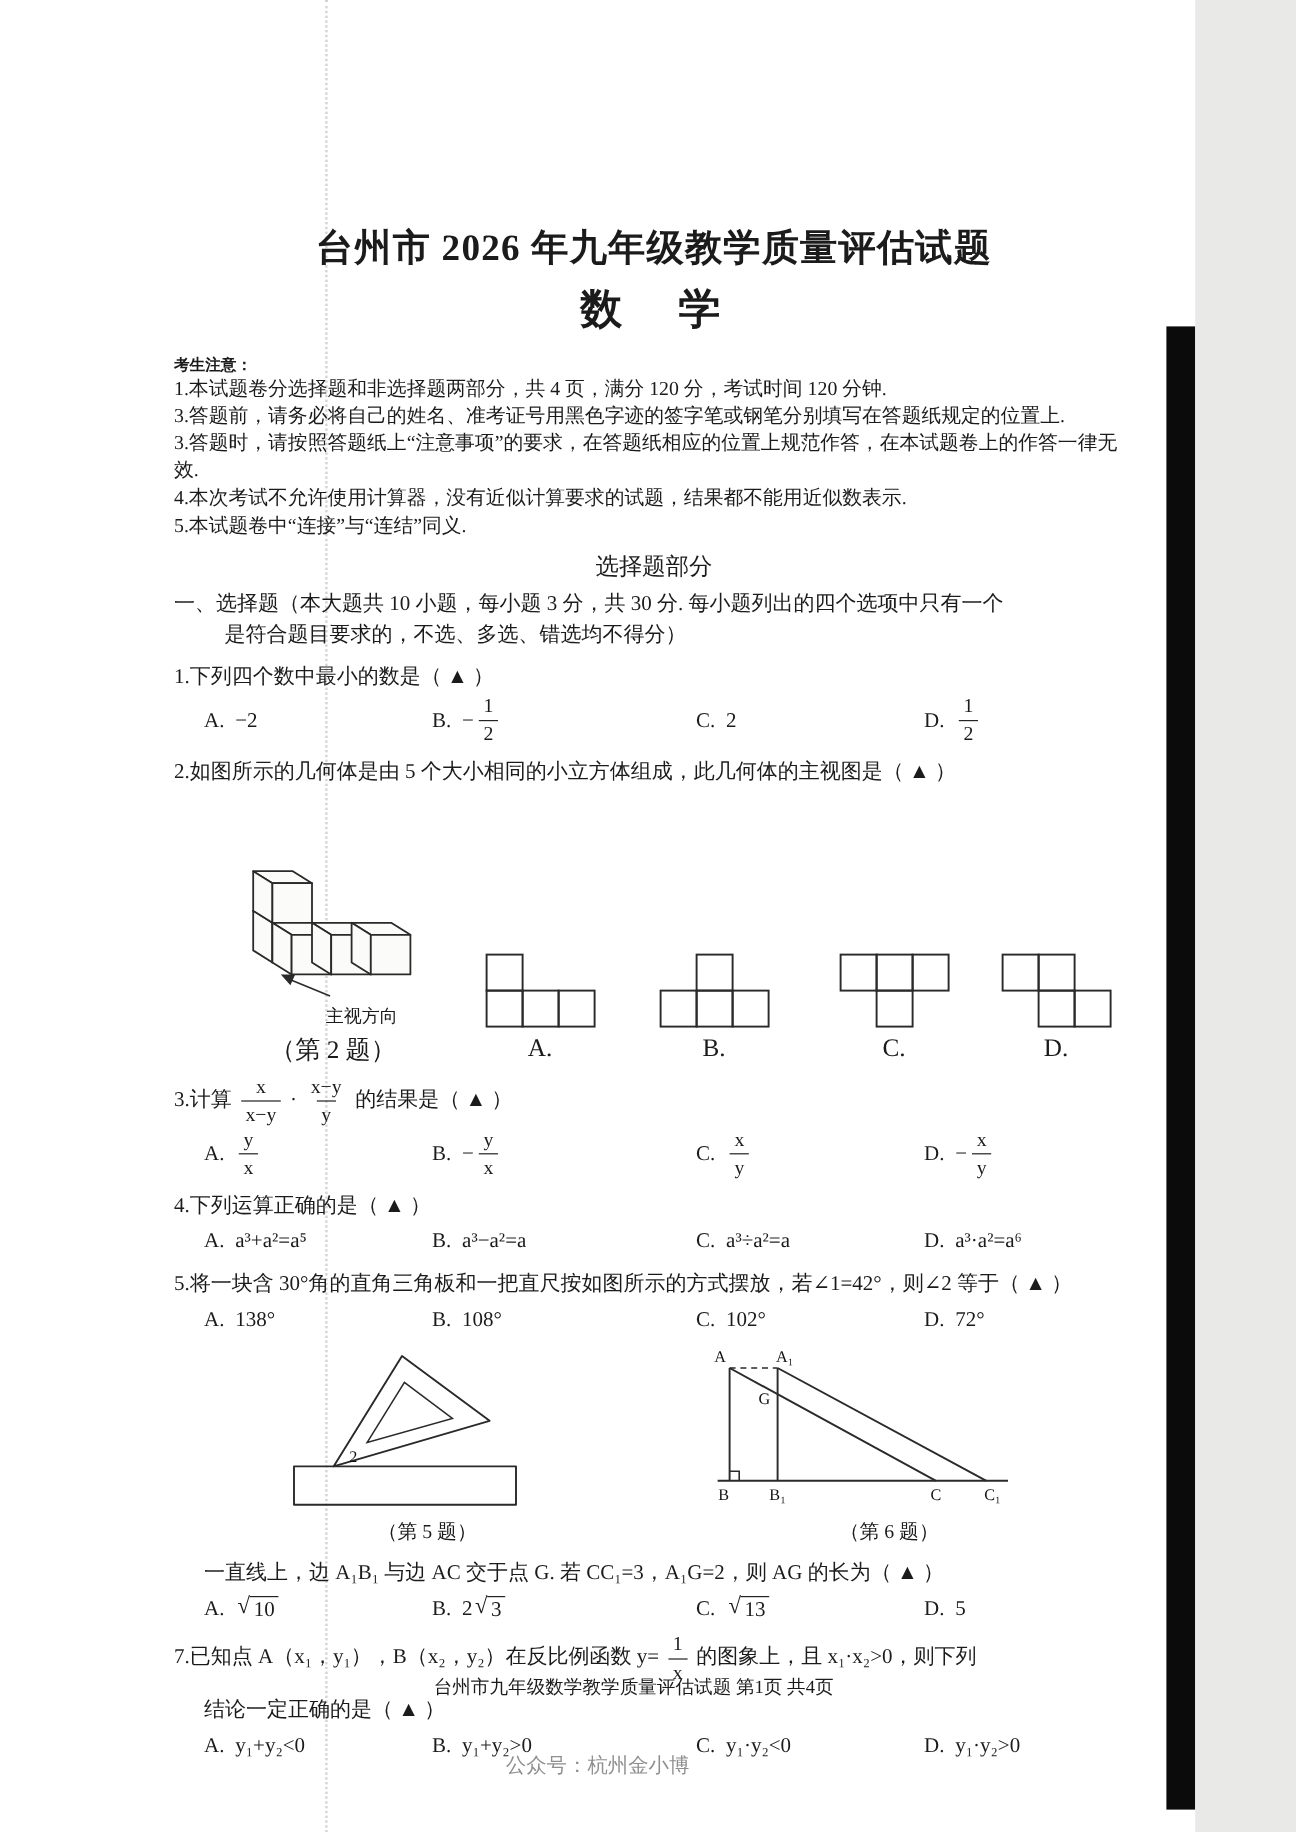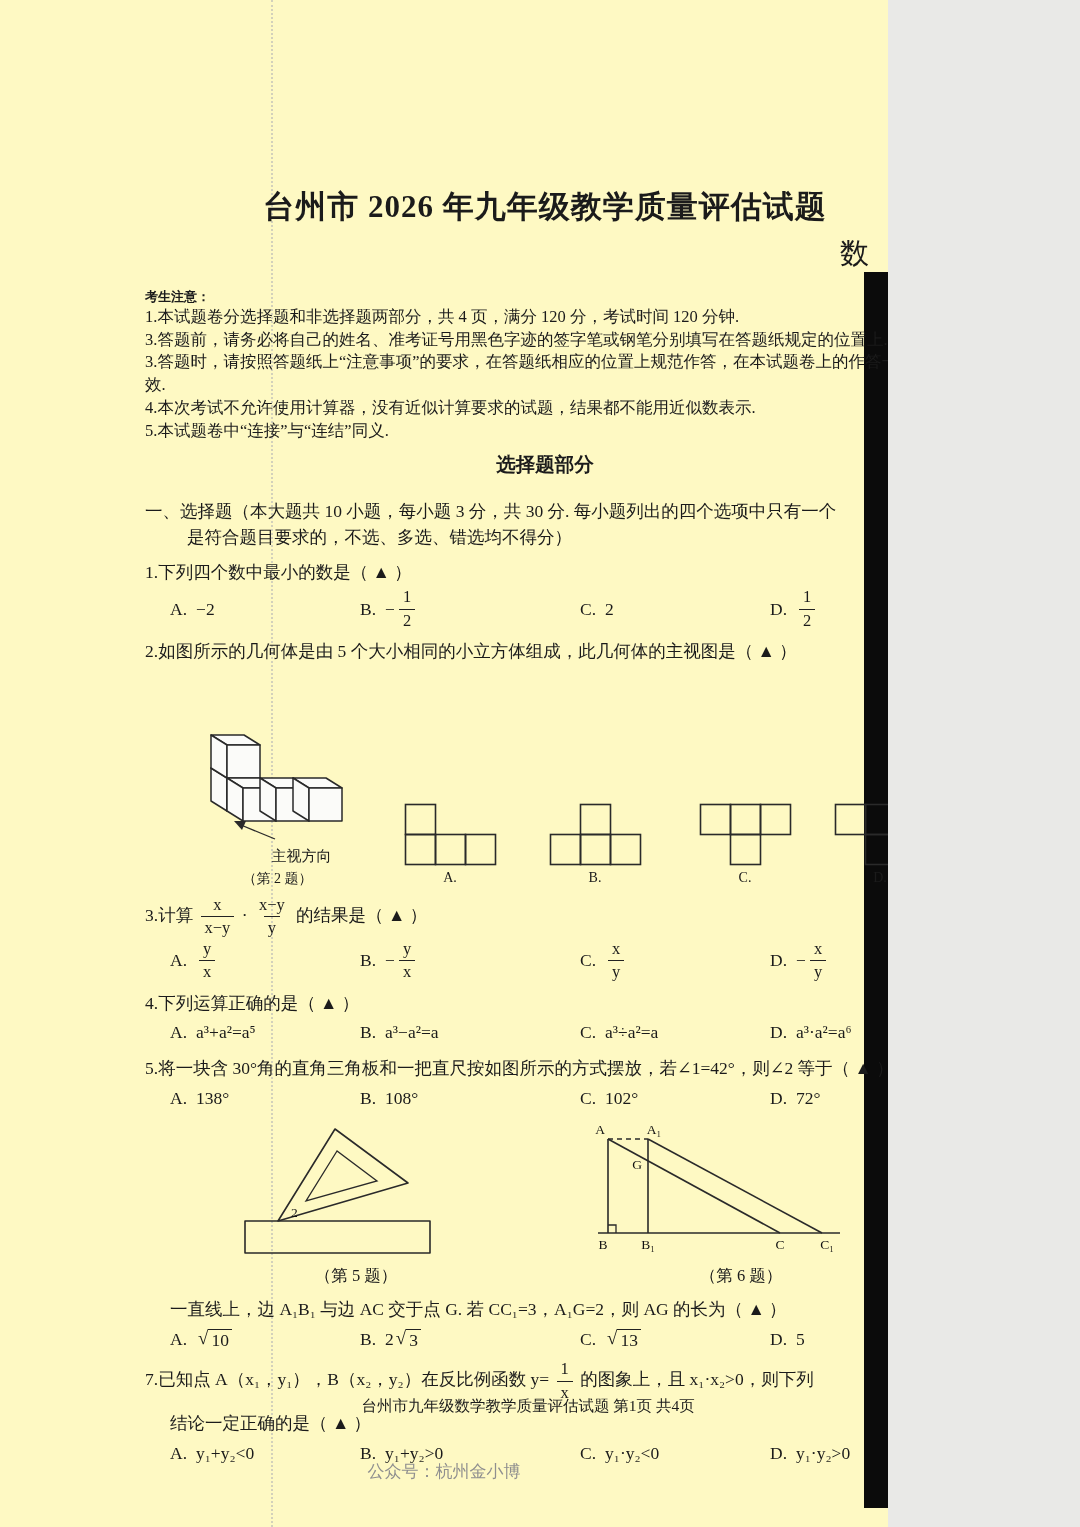--- a/index.html
+++ b/index.html
@@ -1,47 +1,47 @@
 <!DOCTYPE html>
 <html><head>
 <meta charset="utf-8">
 <style>
   html,body{margin:0;padding:0;background:#e9e9e7;}
-  .page{position:relative;width:888px;height:1527px;background:#fef9c3;overflow:hidden;
+  .page{position:relative;width:996px;height:1527px;background:#ffffff;overflow:hidden;
         font-family:"Liberation Serif","DejaVu Serif",serif;color:#1b1b1b;}
   .fold-line{position:absolute;left:271px;top:0;bottom:0;width:0;border-left:2px dotted #bdbdb8;opacity:.65;}
   .scan-bar{position:absolute;right:0;top:272px;width:24px;height:1236px;background:#0b0b0b;}
   .content{position:absolute;left:145px;top:186px;width:800px;}
   .title{font-size:31px;font-weight:bold;text-align:center;margin:0;letter-spacing:1px;}
-  .subject{font-size:29px;font-weight:normal;text-align:right;margin:6px 0 0;letter-spacing:6px;}
+  .subject{font-size:35px;font-weight:bold;text-align:center;margin:6px 0 0;letter-spacing:6px;}
   .notice{margin-top:14px;font-size:16.5px;line-height:1.38;}
   .notice p{margin:0;}
   .notice-title{font-weight:bold;font-size:13px;}
-  .section-title{font-size:19.5px;font-weight:bold;text-align:center;margin:8px 0 20px;}
+  .section-title{font-size:19.5px;font-weight:normal;text-align:center;margin:8px 0 4px;}
   .intro p{margin:0;font-size:17.5px;line-height:1.5;}
   .intro .l2{padding-left:42px;}
   .q-text{margin:9px 0 2px;font-size:17.5px;line-height:1.5;}
   .q-line2{padding-left:25px;}
   .q-options{display:flex;align-items:center;margin:4px 0 4px 25px;font-size:17.5px;min-height:26px;}
   .opt{display:inline-flex;align-items:center;}
   .opt .olabel{margin-right:9px;}
   .o1{width:190px}.o2{width:220px}.o3{width:190px}.o4{flex:1}
   .frac{display:inline-flex;flex-direction:column;align-items:center;vertical-align:middle;line-height:1;margin:0 3px;font-size:16.5px;}
   .frac .fnum{padding:0 4px 3px;}
   .frac .fden{border-top:1.4px solid #222;padding:3px 4px 0;}
   .neg{margin-right:1px;}
   .sqrt{display:inline-flex;align-items:flex-start;margin:0 2px;}
   .rsign{font-size:1.08em;line-height:1;}
   .rbody{border-top:1.4px solid #222;padding:2px 3px 0;line-height:1;}
   
   .fig-row2{display:flex;align-items:flex-end;margin:10px 0 0 30px;}
   .fw{display:flex;flex-direction:column;align-items:center;justify-content:flex-end;}
   .fw1{width:205px}.fw2{width:140px}.fw3{width:150px}.fw4{width:150px}.fw5{width:120px}
   .dir-label{font-size:15px;margin:2px 0 0 48px;}
-  .cap-row2{display:flex;margin:4px 0 0 30px;font-size:14px;}
+  .cap-row2{display:flex;margin:4px 0 0 30px;font-size:21px;}
   .cap-row2 span{display:block;text-align:center;}
   .cube-face{fill:#fbfbf9;stroke:#2a2a2a;stroke-width:1.5;stroke-linejoin:round;}
   .cell-rect{fill:none;stroke:#2a2a2a;stroke-width:1.6;}
   .ln{fill:none;stroke:#2a2a2a;stroke-width:1.6;stroke-linejoin:round;}
   .lnthin{fill:none;stroke:#2a2a2a;stroke-width:1.3;}
   .dash{stroke-dasharray:5 4;}
   .figtext{font-size:13.5px;fill:#111;font-family:"Liberation Serif","DejaVu Serif",serif;}
   
   .fig-row56{display:flex;align-items:flex-end;margin:10px 0 2px 95px;gap:150px;}
   .figblock{display:flex;flex-direction:column;align-items:center;}

